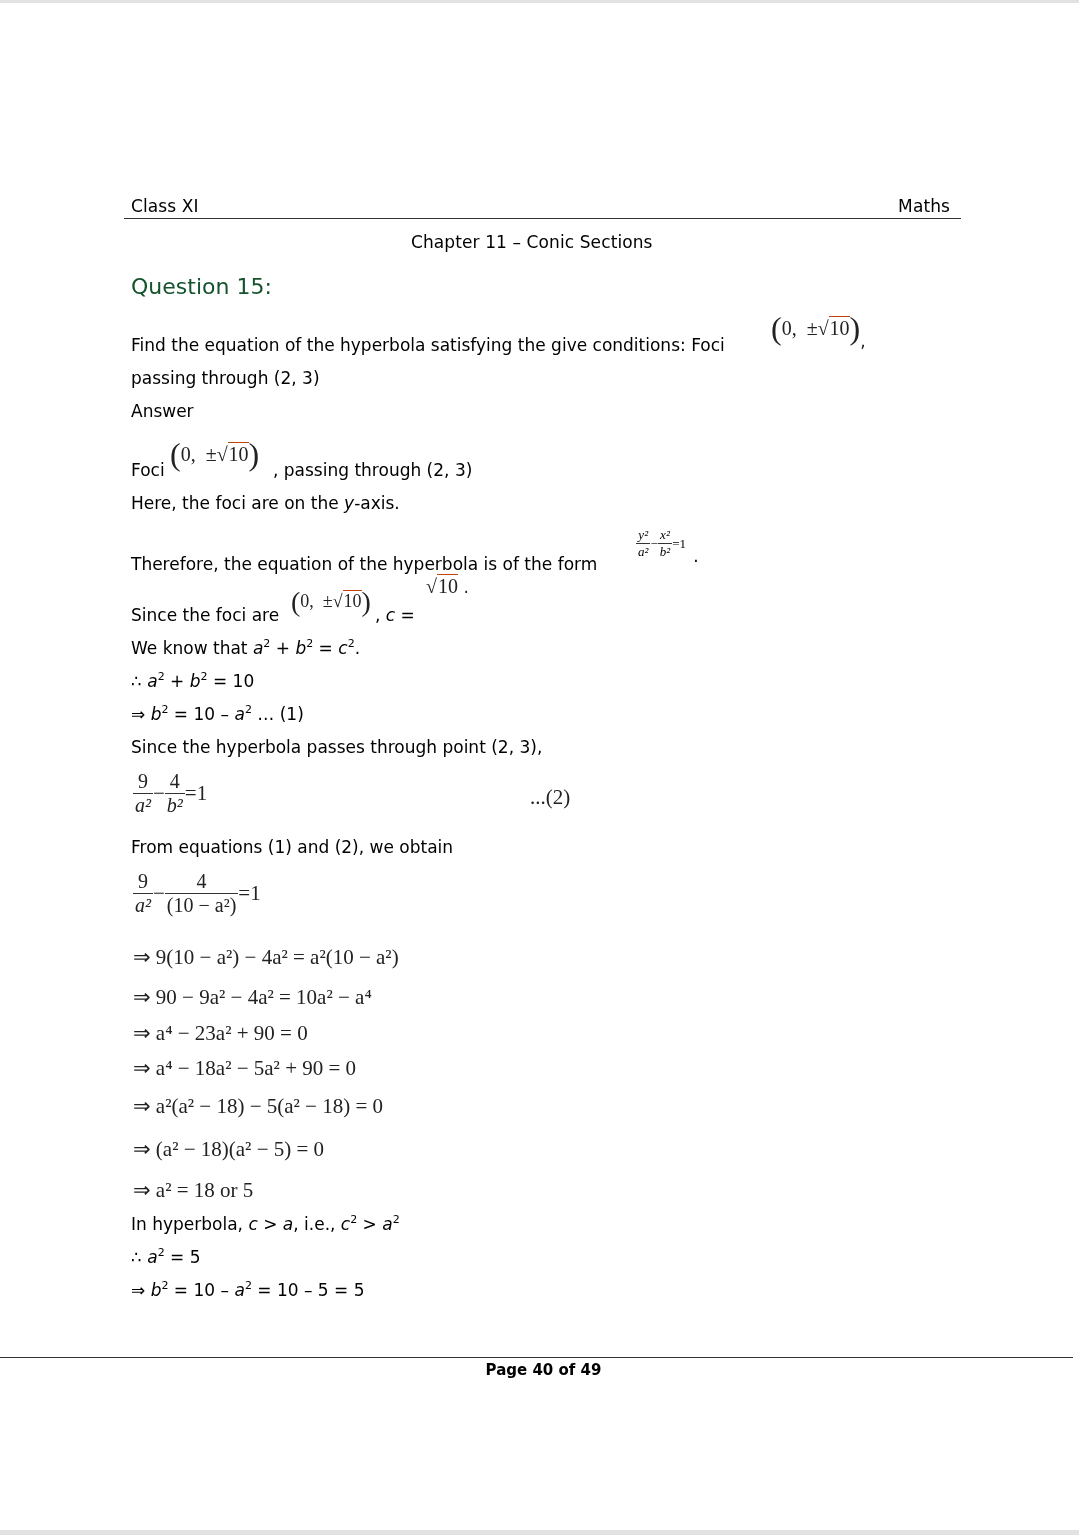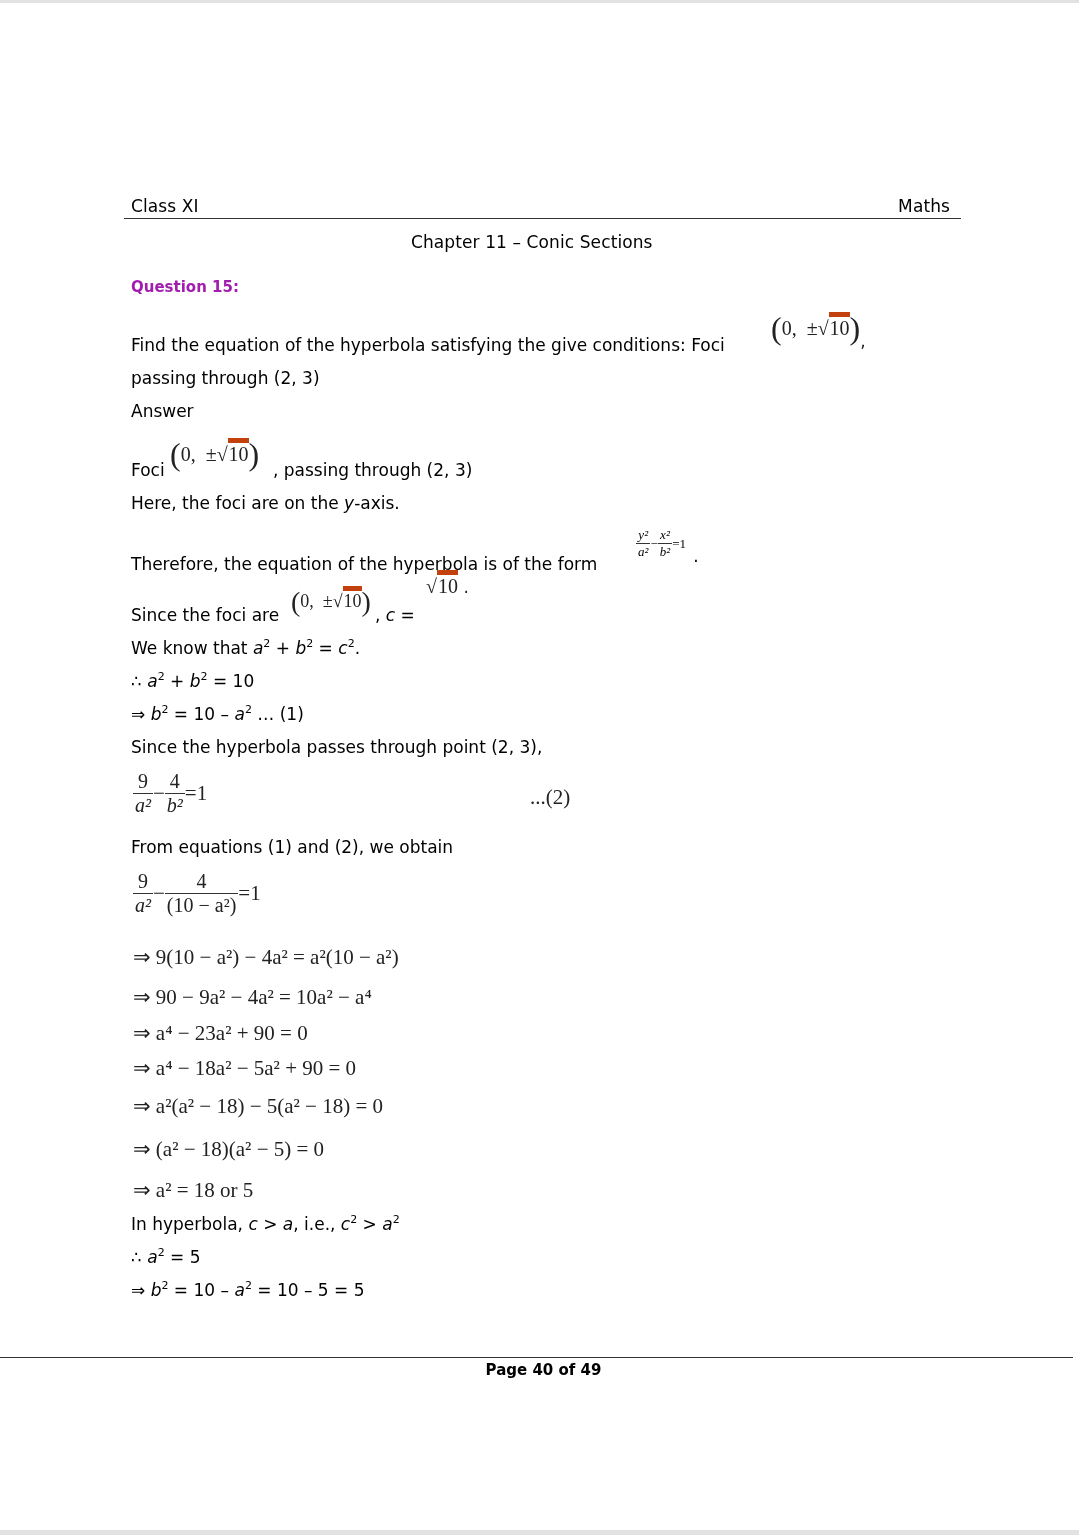--- a/index.html
+++ b/index.html
@@ -12,27 +12,27 @@
   .topband { position: absolute; left: 0; top: 0; width: 1079px; height: 3px; background: #e2e2e2; }
   .botband { position: absolute; left: 0; top: 1530px; width: 1079px; height: 5px; background: #e2e2e2; }
 
   .header { position: absolute; left: 124px; top: 196px; width: 837px; height: 22px; border-bottom: 1.5px solid #333; }
   .header span { position: absolute; top: 0; font-size: 17px; font-family: "DejaVu Sans", sans-serif; letter-spacing: 0.1px; }
   .h-left { left: 7px; }
   .h-mid { left: 287px; margin-top: 36px; }
   .h-right { right: 11px; }
 
   .txt { position: absolute; left: 131px; font-size: 17px; white-space: nowrap; line-height: 20px; }
-  .qtitle { color: #a21caf; font-weight: bold; font-size: 15px; }
+  .qtitle { color: #14532d; font-weight: normal; font-size: 22px; }
   .mi { font-style: italic; }
   sup { font-size: 11px; vertical-align: 7px; line-height: 0; }
 
   .foci { position: absolute; font-family: "Liberation Serif", serif; font-size: 20px; color: #222; white-space: nowrap; }
   .foci .paren { font-size: 32px; vertical-align: -4px; font-weight: 100; }
-  .sqrt { border-top: 5px solid #c2410c; padding-left: 1px; }
+  .sqrt { border-top: 1px solid #c2410c; padding-left: 1px; }
 
   .frac { display: inline-block; text-align: center; vertical-align: middle; font-family: "Liberation Serif", serif; }
   .frac .num { display: block; border-bottom: 1px solid #333; padding: 0 2px; }
   .frac .den { display: block; padding: 0 2px; font-style: italic; }
 
   .eq { position: absolute; left: 133px; font-family: "Liberation Serif", serif; font-size: 21px; white-space: nowrap; color: #222; }
 
   .footer-line { position: absolute; left: 0; top: 1357px; width: 1073px; height: 0; border-top: 1.5px solid #333; }
   .footer { position: absolute; left: 4px; width: 1079px; top: 1361px; text-align: center; font-weight: bold; font-size: 15px; }
 </style>

